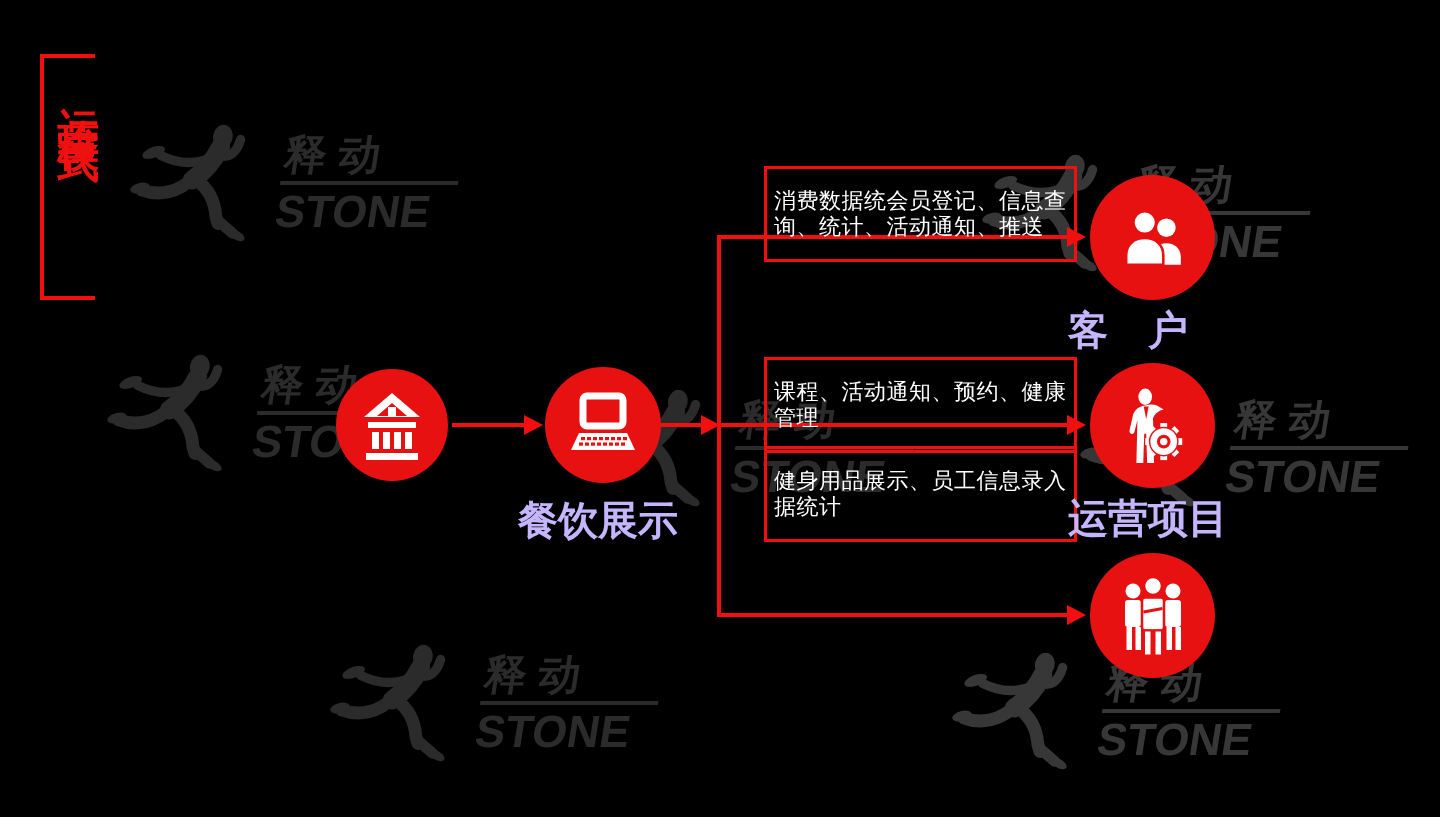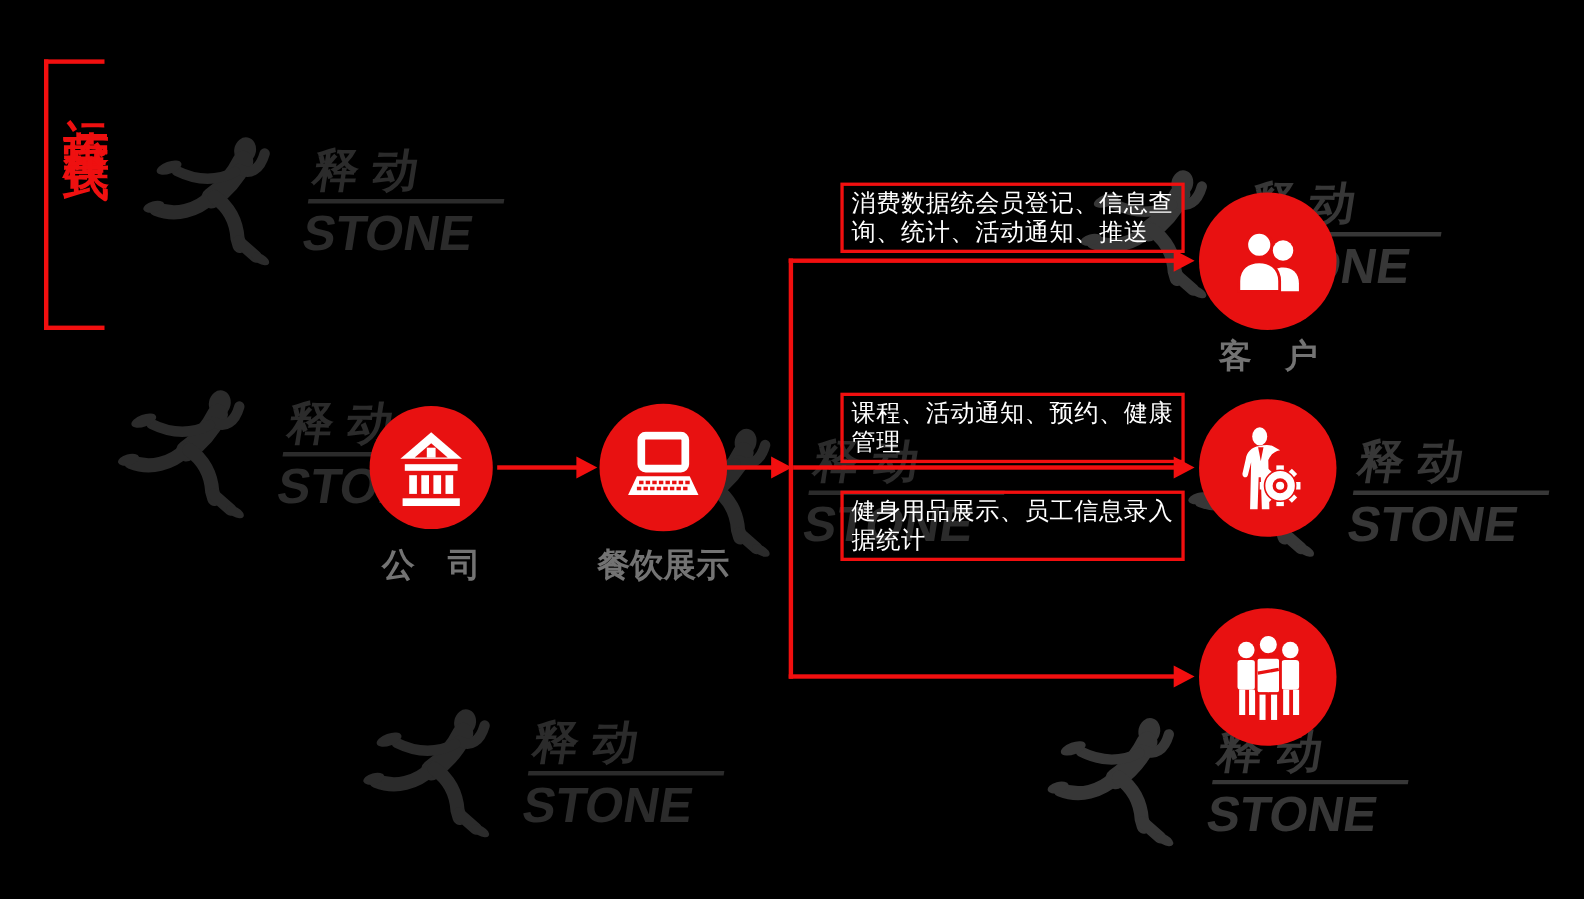--- a/index.html
+++ b/index.html
@@ -45,31 +45,31 @@
   #b3{left:717px;top:613px;width:352px;height:4px} #b3h{left:1067px;top:605px}
 
   
   .node{position:absolute;border-radius:50%;background:#e81111;z-index:4;
         display:flex;align-items:center;justify-content:center;}
   #node-company{left:336px;top:369px;width:112px;height:112px}
   #node-software{left:545px;top:367px;width:116px;height:116px}
   #node-customer{left:1090px;top:175px;width:125px;height:125px}
   #node-operation{left:1090px;top:363px;width:125px;height:125px}
   #node-staff{left:1090px;top:553px;width:125px;height:125px}
-  .node-label{position:absolute;z-index:5;color:#737373;font-weight:bold;
-              font-size:30px;text-align:center;width:170px;line-height:1.1;}
+  .node-label{position:absolute;z-index:5;color:#c4b5fd;font-weight:bold;
+              font-size:40px;text-align:left;width:170px;line-height:1.1;}
   #lbl-company{left:307px;top:498px}
   #lbl-software{left:518px;top:498px}
   #lbl-customer{left:1068px;top:308px}
   #lbl-operation{left:1068px;top:496px}
   #lbl-staff{left:1068px;top:686px}
 
   
   .infobox{position:absolute;z-index:4;border:3px solid #f20f0f;color:#fff;
-           font-size:22px;line-height:26px;padding:3px 7px;white-space:pre;
+           font-size:22px;line-height:26px;padding:19px 7px;white-space:pre;
            display:inline-block;letter-spacing:0.5px;}
   #box1{left:764px;top:166px}
   #box2{left:764px;top:357px}
   #box3{left:764px;top:446px}
   #box4{left:764px;top:644px}
 </style>
 </head>
 <body>
 
 <svg width="0" height="0" style="position:absolute">
@@ -248,23 +248,23 @@
       <rect x="49.5" y="51" width="5.5" height="23" fill="#fff"></rect>
       <rect x="58.5" y="51" width="5.5" height="23" fill="#fff"></rect>
       <circle cx="36" cy="10" r="9" fill="#fff" stroke="#e81111" stroke-width="2.5"></circle>
       <rect x="25" y="21.5" width="22" height="33" rx="3" fill="#fff" stroke="#e81111" stroke-width="2.5"></rect>
       <path d="M26.5 36 L45.5 32.5" stroke="#e81111" stroke-width="3"></path>
       <rect x="27" y="54.5" width="7.5" height="25" fill="#fff" stroke="#e81111" stroke-width="2"></rect>
       <rect x="37.5" y="54.5" width="7.5" height="25" fill="#fff" stroke="#e81111" stroke-width="2"></rect>
     </svg>
   </div>
 
-  <div class="node-label" id="lbl-company">公　司</div>
   <div class="node-label" id="lbl-software">餐饮展示</div>
   <div class="node-label" id="lbl-customer">客　户</div>
+  <div class="node-label" id="lbl-operation">运营项目</div>
 
   <div class="infobox" id="box1">消费数据统会员登记、信息查
 询、统计、活动通知、推送</div>
   <div class="infobox" id="box2">课程、活动通知、预约、健康
 管理</div>
   <div class="infobox" id="box3">健身用品展示、员工信息录入
 据统计</div>
 
 </div>
 

